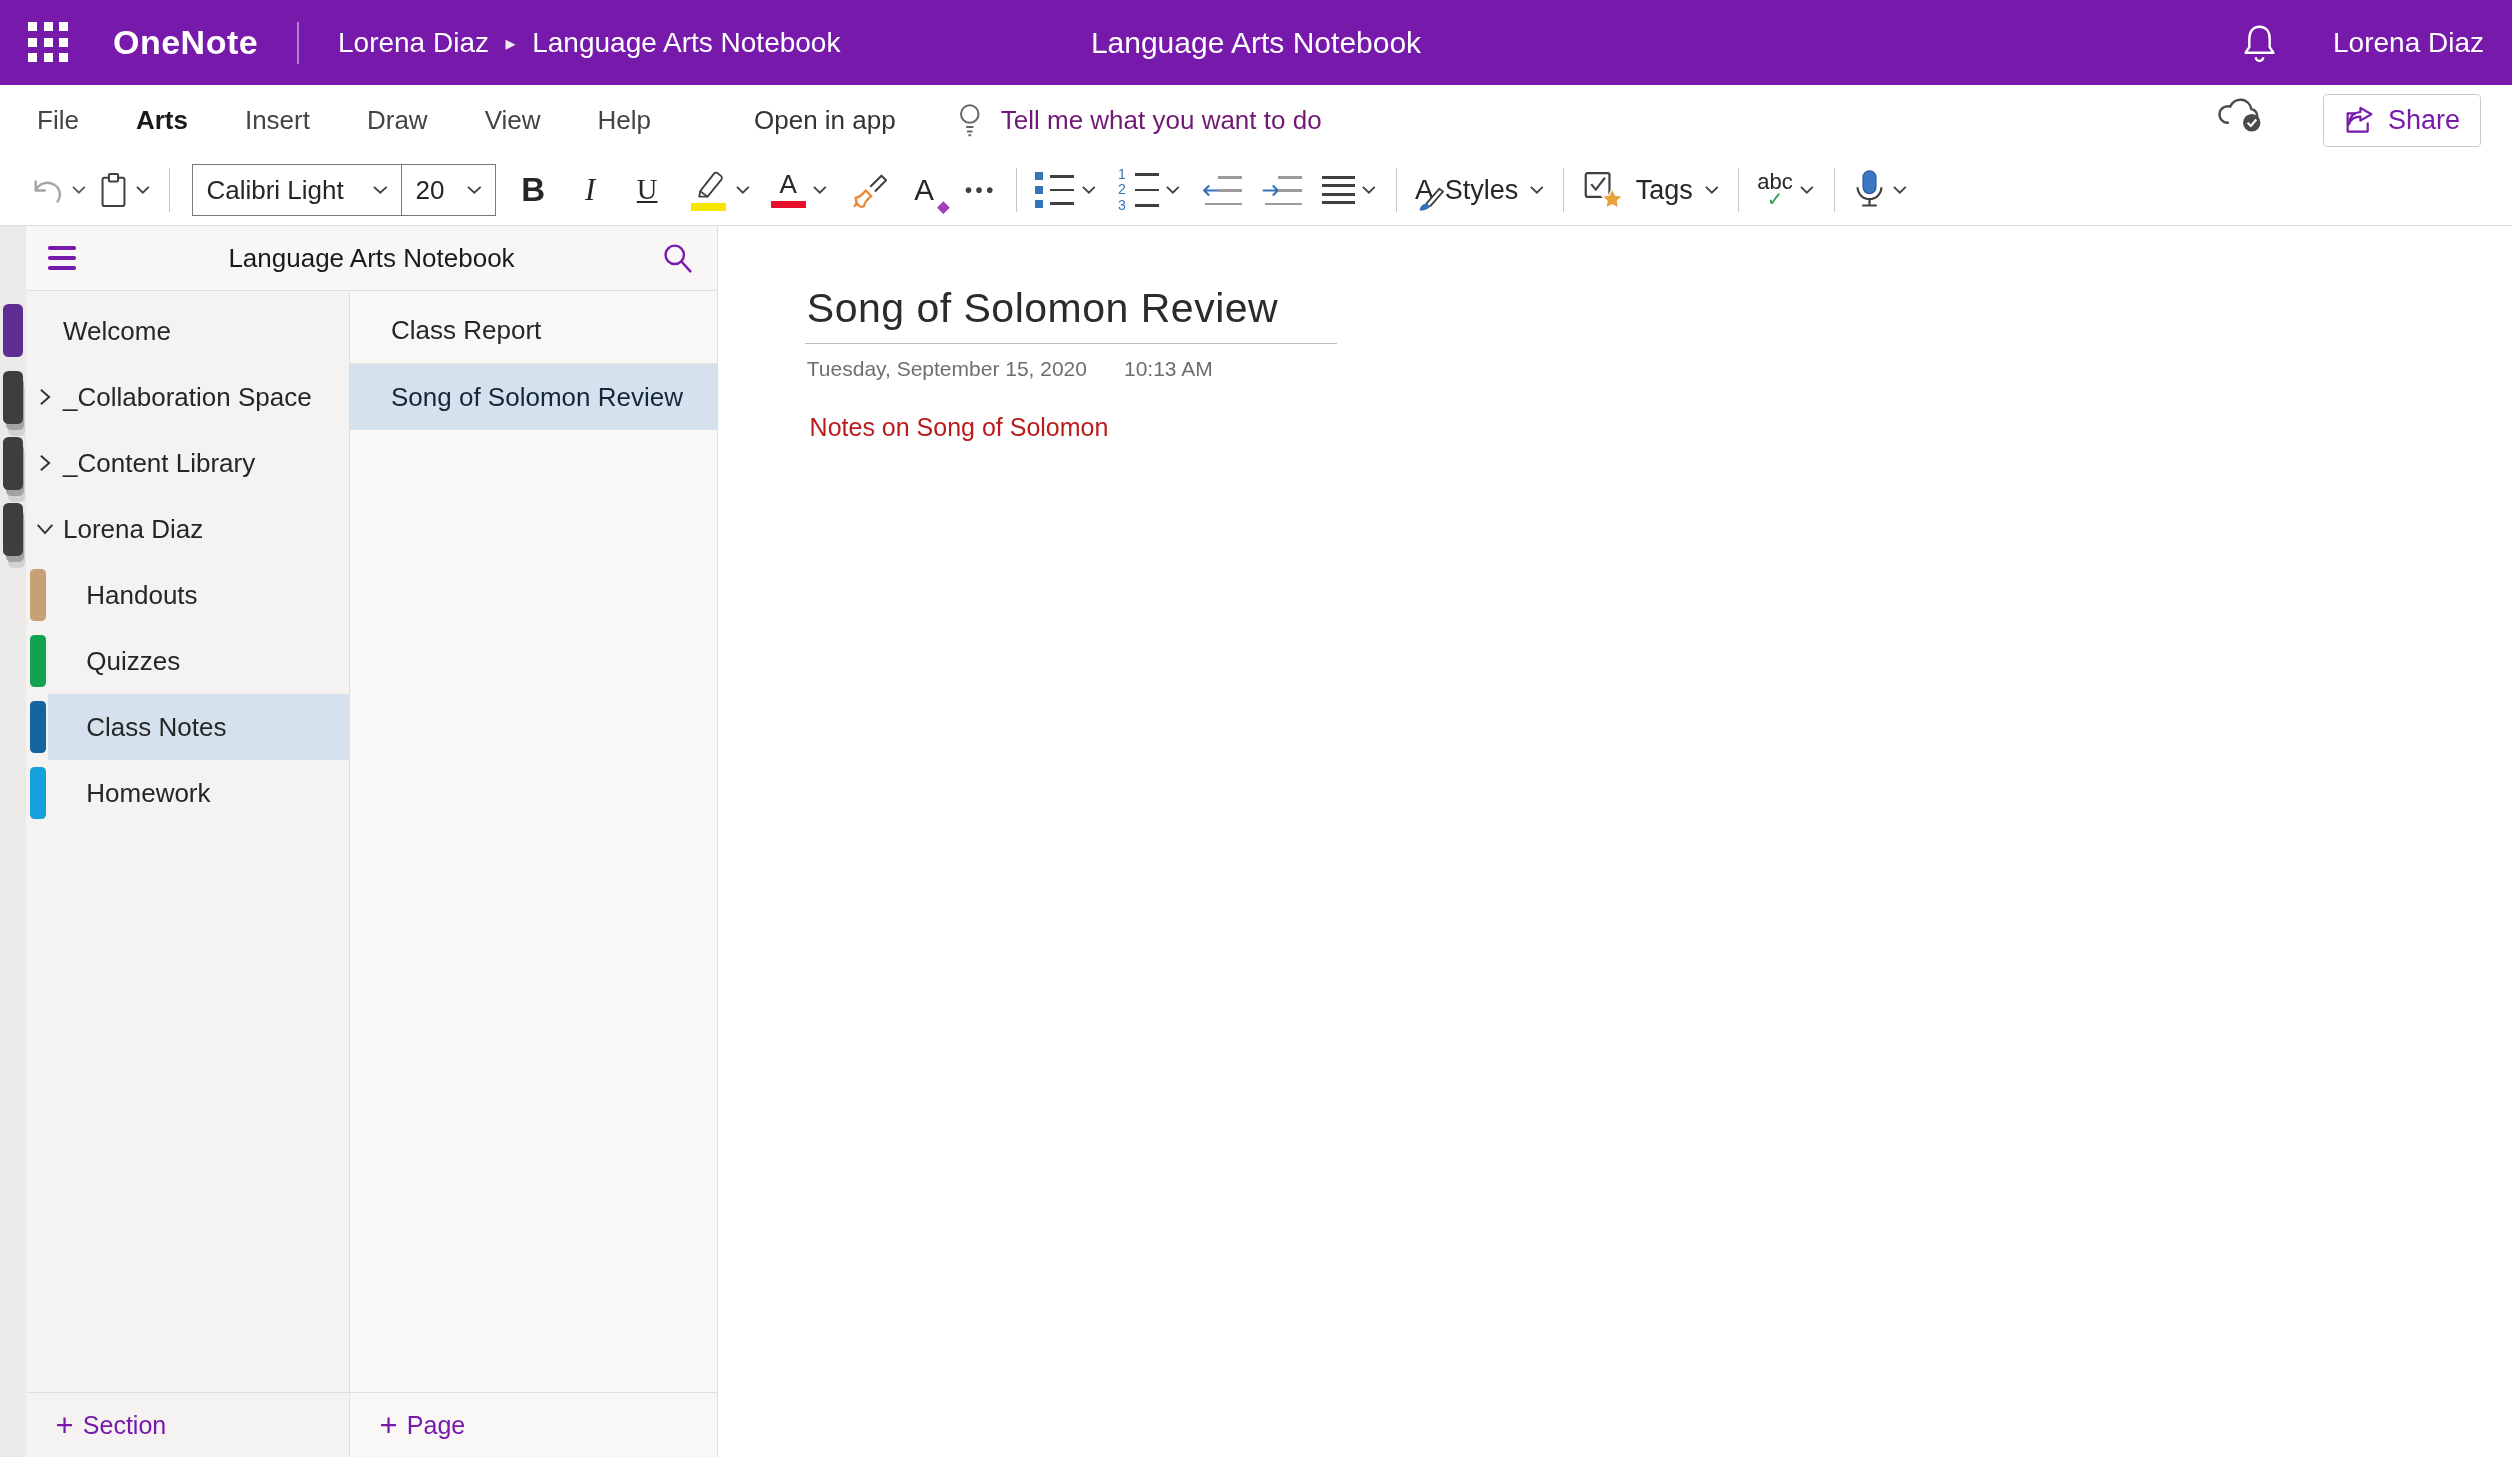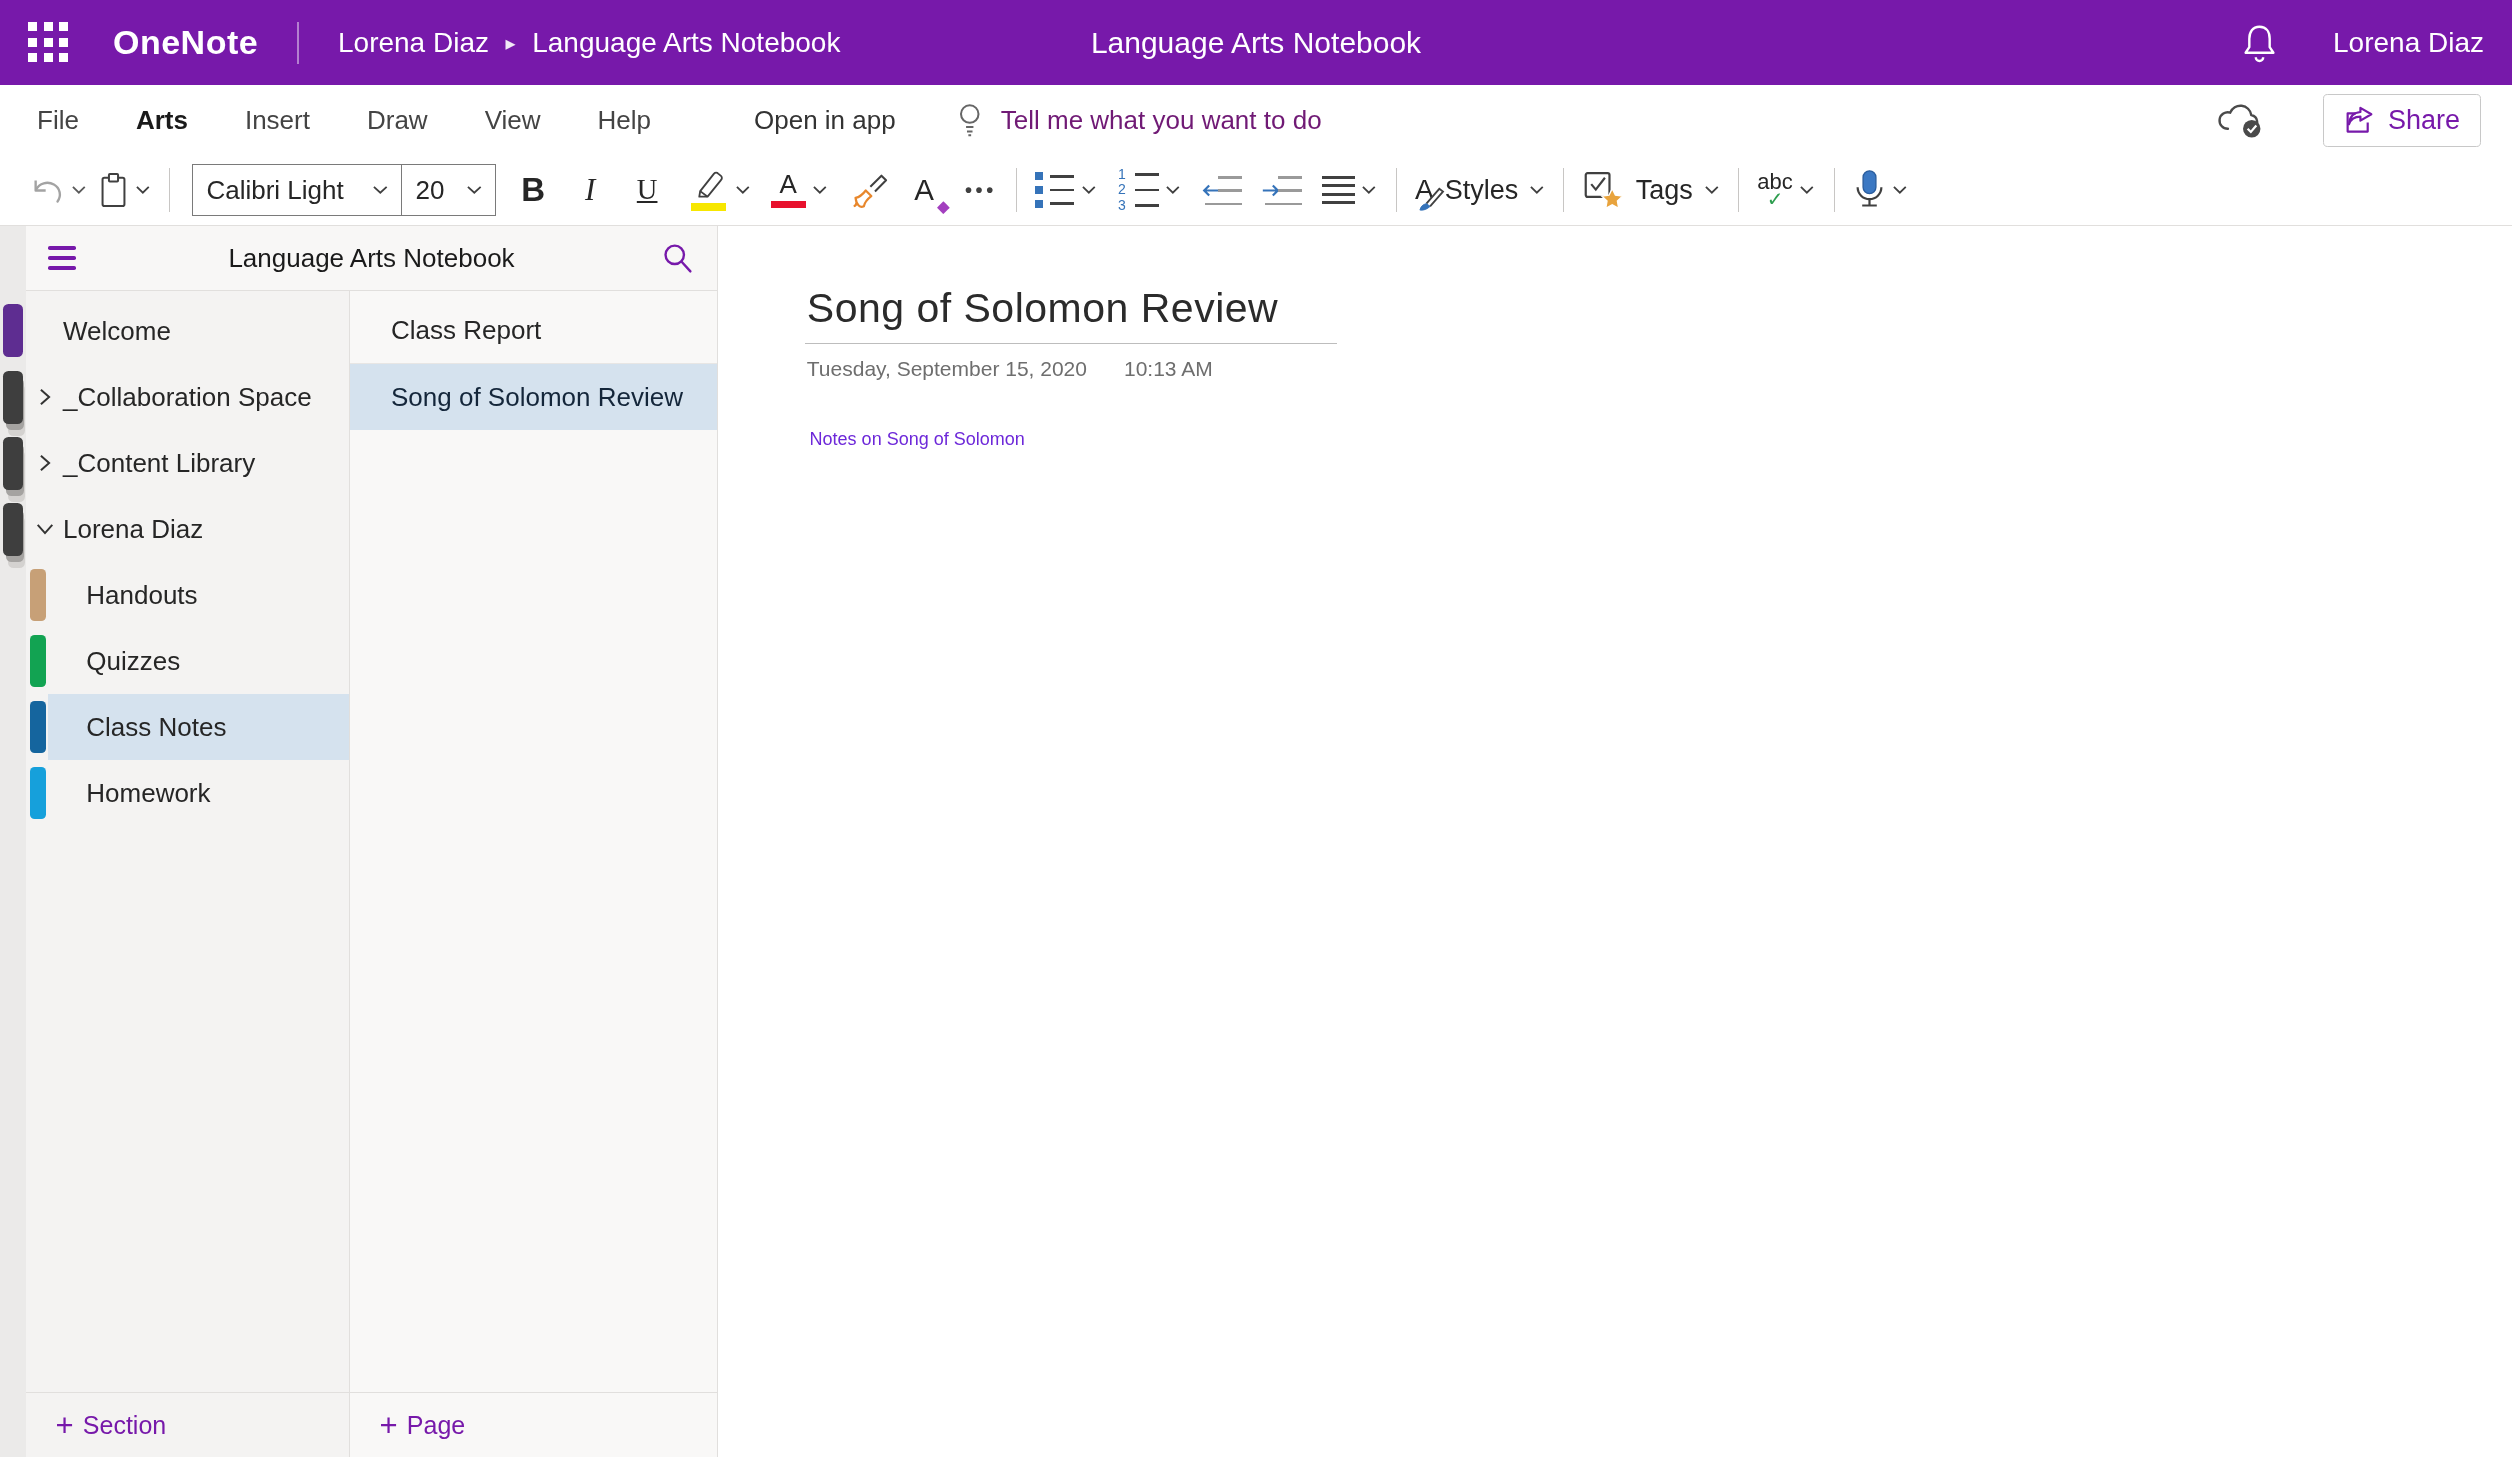--- a/index.html
+++ b/index.html
@@ -19,21 +19,21 @@
   .topbar-right { margin-left:auto; display:flex; align-items:center; gap:55px; z-index:2; }
   .topbar-right .acct { font-size:28px; }
 
   
   .menubar { height:70px; display:flex; align-items:center; padding:0 31px 0 37px; background:#fff; flex:none; position:relative; }
   .menu-item { font-size:26px; color:#444; margin-right:57px; cursor:pointer; }
   .menu-item.active { color:#1a1a1a; font-weight:bold; }
   .open-in-app { font-size:26px; color:#333; margin-left:46px; margin-right:59px; cursor:pointer; }
   .tellme-wrap { display:flex; align-items:center; gap:16.6px; color:#767676; }
   .tellme { font-size:26px; color:#701a75; cursor:text; }
-  .menubar-right { margin-left:auto; display:flex; align-items:center; gap:52px; }
+  .menubar-right { margin-left:auto; display:flex; align-items:flex-start; gap:52px; }
   .share-btn { display:flex; align-items:center; gap:13px; border:0.9px solid #c8c8c8; background:#fff; border-radius:4.6px; height:53px; padding:0 20px; cursor:pointer; }
   .share-btn .lbl { color:#7719AA; font-size:27px; }
 
   
   .toolbar { height:71px; display:flex; align-items:center; padding:0 24px; background:#fff; border-bottom:0.9px solid #e1dfdd; flex:none; }
   .tbtn { display:flex; align-items:center; justify-content:center; min-width:44px; height:57px; padding:0 5.5px; cursor:pointer; border-radius:2.8px; }
   .chev { margin-left:6.5px; }
   .vdiv { width:0.9px; height:44px; background:#c8c6c4; margin:0 13px; flex:none; }
   .combo { display:flex; align-items:center; justify-content:space-between; border:0.9px solid #7a7a7a; background:#fff; height:52px; padding:0 13px; font-size:26px; color:#262626; cursor:pointer; }
   .combo.font { width:210px; margin-left:9.2px; }
@@ -94,21 +94,21 @@
   .prow.divided { border-bottom:0.9px solid #e8e6e4; }
   .prow.selected { background:#D5E2EE; color:#14263a; }
   .col-footer { flex:none; height:66px; border-top:0.9px solid #e1dfdd; display:flex; align-items:center; padding-left:29.5px; cursor:pointer; }
   .col-footer .plus { color:#7719AA; font-size:31px; font-weight:400; margin-right:9.2px; line-height:28px; }
   .col-footer .flbl { color:#7719AA; font-size:25px; }
 
   
   .content { flex:1; background:#fff; padding:59px 0 0 87px; }
   .page-title { font-size:41px; font-weight:300; color:#2b2b2b; display:inline-block; padding:0 59px 11px 1.8px; border-bottom:1.8px solid #bdbdbd; letter-spacing:0.5px; }
   .page-meta { margin-top:13px; display:flex; gap:37px; font-size:21px; color:#6e6e6e; padding-left:1.8px; }
-  .page-body { margin-top:48px; font-size:18px; color:#6d28d9; padding-left:4.6px; }
+  .page-body { margin-top:32px; font-size:25px; color:#b91c1c; padding-left:4.6px; }
 
   svg { display:block; }
 </style>
 </head>
 <body>
 
 <div class="app">
 
   <header class="topbar">
     <div class="waffle">

